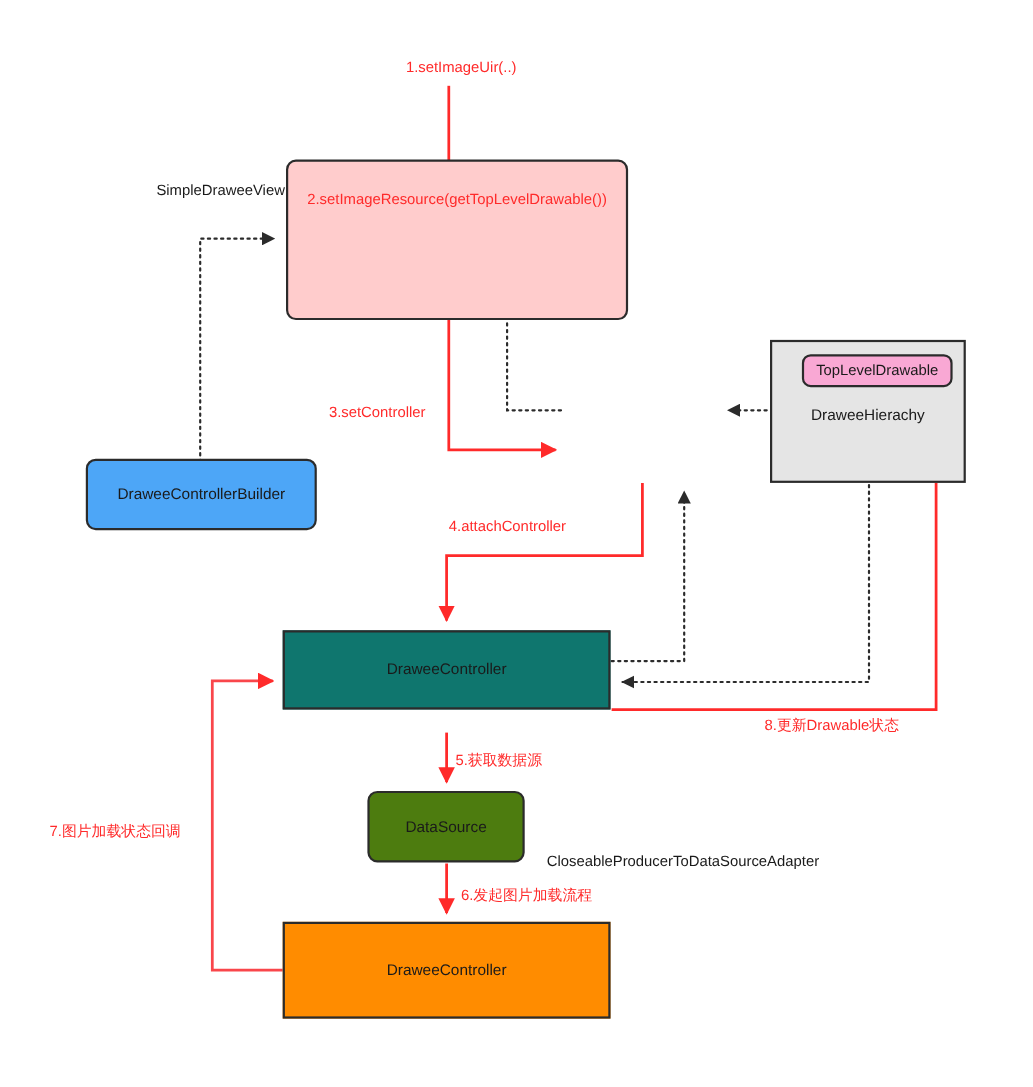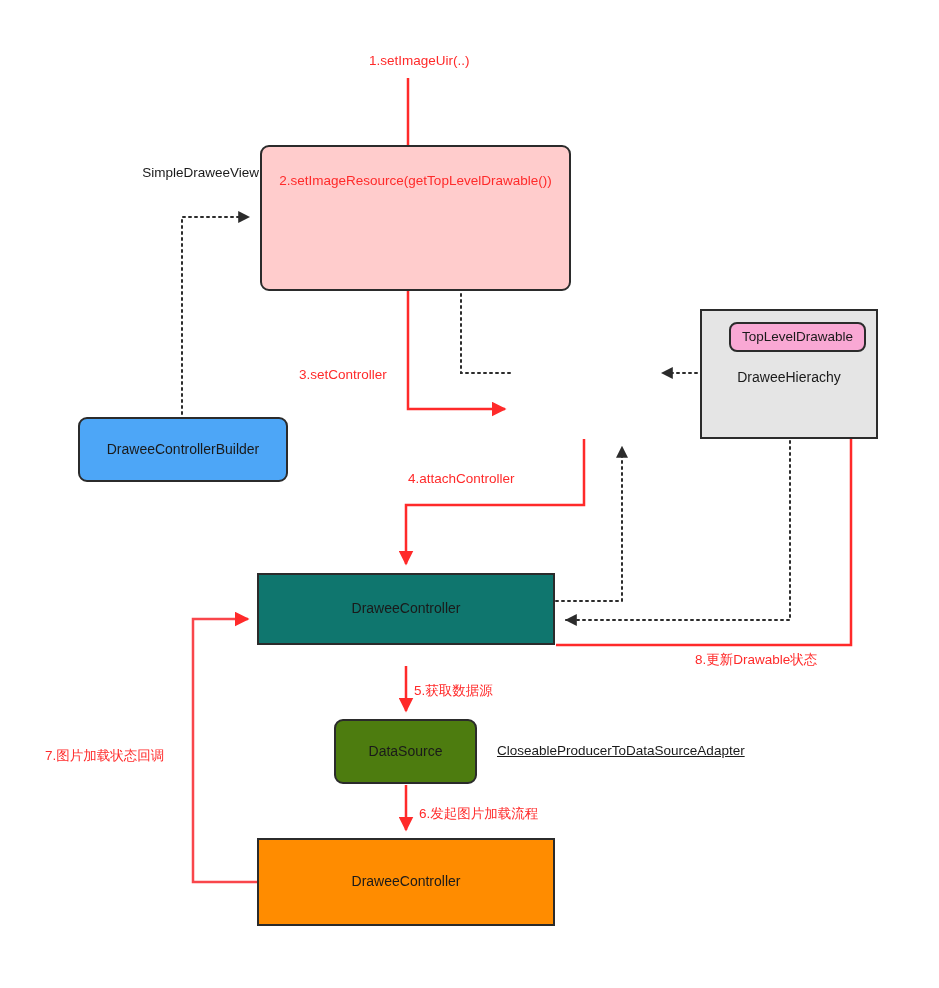--- a/index.html
+++ b/index.html
@@ -110,21 +110,21 @@
     text-align: right;
     white-space: normal;
     word-break: break-all;
   }
   #label-setcontroller   { left: 299px; top: 367px; }
   #label-attachcontroller{ left: 408px; top: 471px; }
   #label-getdatasource   { left: 414px; top: 683px; }
   #label-startload       { left: 419px; top: 806px; }
   #label-loadcallback    { left: 45px;  top: 748px; }
   #label-updatedrawable  { left: 683px; top: 652px; margin-left: 12px; }
-  #label-adapter         { left: 497px; top: 743px; text-decoration: underline; }
+  #label-adapter         { left: 497px; top: 775px; }
 </style>
 </head>
 <body>
 
 <div id="canvas">
 
   <svg id="edges" width="939" height="988" viewBox="0 0 939 988" xmlns="http://www.w3.org/2000/svg">
     <defs>
       <marker id="arrowRed" viewBox="0 0 10 10" refX="9" refY="5" markerWidth="6" markerHeight="6" orient="auto-start-reverse">
         <path d="M 0 0 L 10 5 L 0 10 z" fill="#ff2a2a"></path>

